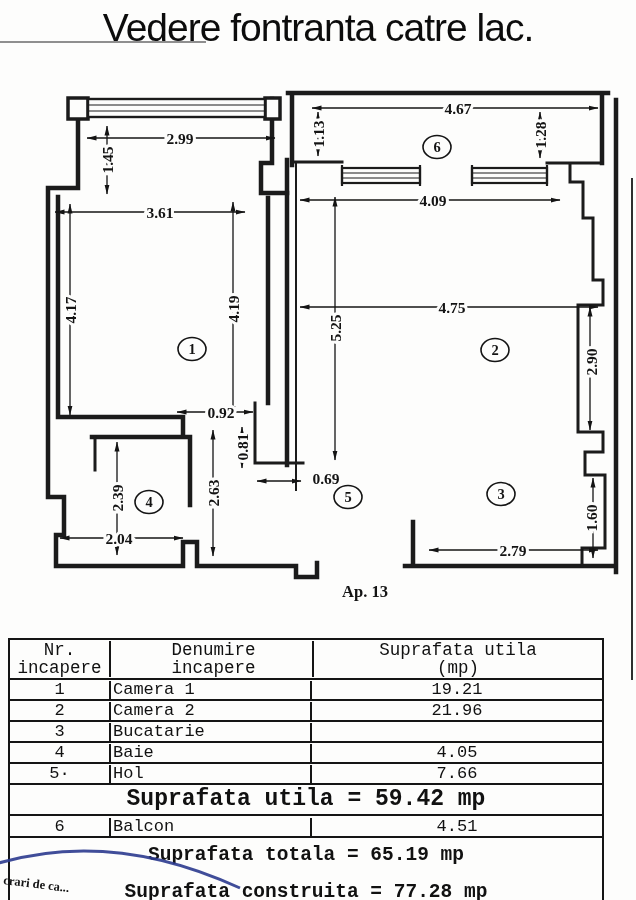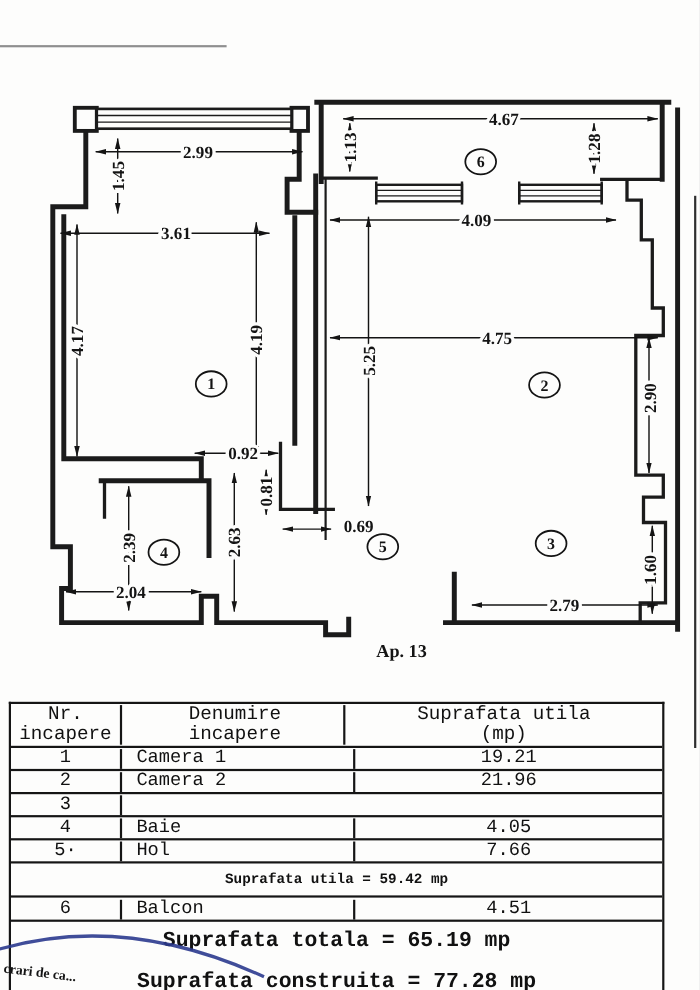--- a/index.html
+++ b/index.html
@@ -8,41 +8,42 @@
   #title{position:absolute;top:6px;left:0;width:100%;text-align:center;
          font-family:"Liberation Sans",sans-serif;font-size:39px;letter-spacing:-1px;
          color:#0c0c0c;white-space:nowrap;}
   #title-underline{position:absolute;top:41px;left:0;width:206px;height:2px;background:#8f8f8f;}
   #plan{position:absolute;top:85px;left:0;}
   #scan-edge{position:absolute;left:631px;top:178px;width:2px;height:502px;background:#2e2e2e;}
   .tbl{position:absolute;left:8px;top:638px;width:592px;border:2px solid #151515;border-bottom:none;
        font-size:17px;line-height:18px;font-family:Liberation Mono, monospace;}
   .tr{display:flex;border-bottom:2px solid #151515;align-items:flex-end;}
   .td1{width:99px;border-right:2px solid #151515;text-align:center;}
-  .td2{width:197px;border-right:2px solid #151515;padding-left:13px;}
+  .td2{width:197px;border-right:2px solid #151515;padding-left:2px;}
   .td3{flex:1;text-align:center;}
   .hdr{height:38px;align-items:center;text-align:center;font-size:17.5px;line-height:18px;}
   .hdr .td2{text-align:center;padding-left:4px;}
   .row{height:19px;}
   .wide{display:block;text-align:center;font-weight:bold;}
-  .utila{height:29px;font-size:13px;line-height:29px;}
+  .utila{height:29px;font-size:23px;line-height:29px;}
   .balcon{height:20px;}
   .tot{height:31px;font-size:19.5px;line-height:34px;border-bottom:none;}
   .constr{height:37px;font-size:19.5px;line-height:46px;border-bottom:none;}
   #stamp{position:absolute;left:0;top:818px;}
   text{font-family:"Liberation Serif",serif;fill:#141414;}
   .dimt{font-size:15.5px;font-weight:600;paint-order:stroke;stroke:#fdfdfc;stroke-width:6px;}
   .roomt{font-size:14.5px;font-weight:600;}
   .capt{font-size:16.5px;font-weight:bold;}
 </style>
 </head>
 <body>
 
 <div id="page">
 
+  <div id="title">Vedere fontranta catre lac.</div>
   <div id="title-underline"></div>
 
   <svg id="plan" width="636" height="535" viewBox="0 0 636 535">
     <defs>
       <marker id="ar" viewBox="0 0 10 6" refX="9.5" refY="3" markerWidth="10" markerHeight="6" orient="auto-start-reverse" markerUnits="userSpaceOnUse">
         <path d="M10,3 L0,0.5 L0,5.5 Z" fill="#141414"></path>
       </marker>
     </defs>
 
     <g stroke="#1b1b1b" fill="none" stroke-linecap="square">
@@ -208,20 +209,21 @@
       <div class="td2">Camera 1</div>
       <div class="td3">19.21</div>
     </div>
     <div class="tr row">
       <div class="td1">2</div>
       <div class="td2">Camera 2</div>
       <div class="td3">21.96</div>
     </div>
     <div class="tr row">
       <div class="td1">3</div>
+      <div class="td2">Bucatarie</div>
     </div>
     <div class="tr row">
       <div class="td1">4</div>
       <div class="td2">Baie</div>
       <div class="td3">4.05</div>
     </div>
     <div class="tr row">
       <div class="td1">5·</div>
       <div class="td2">Hol</div>
       <div class="td3">7.66</div>

